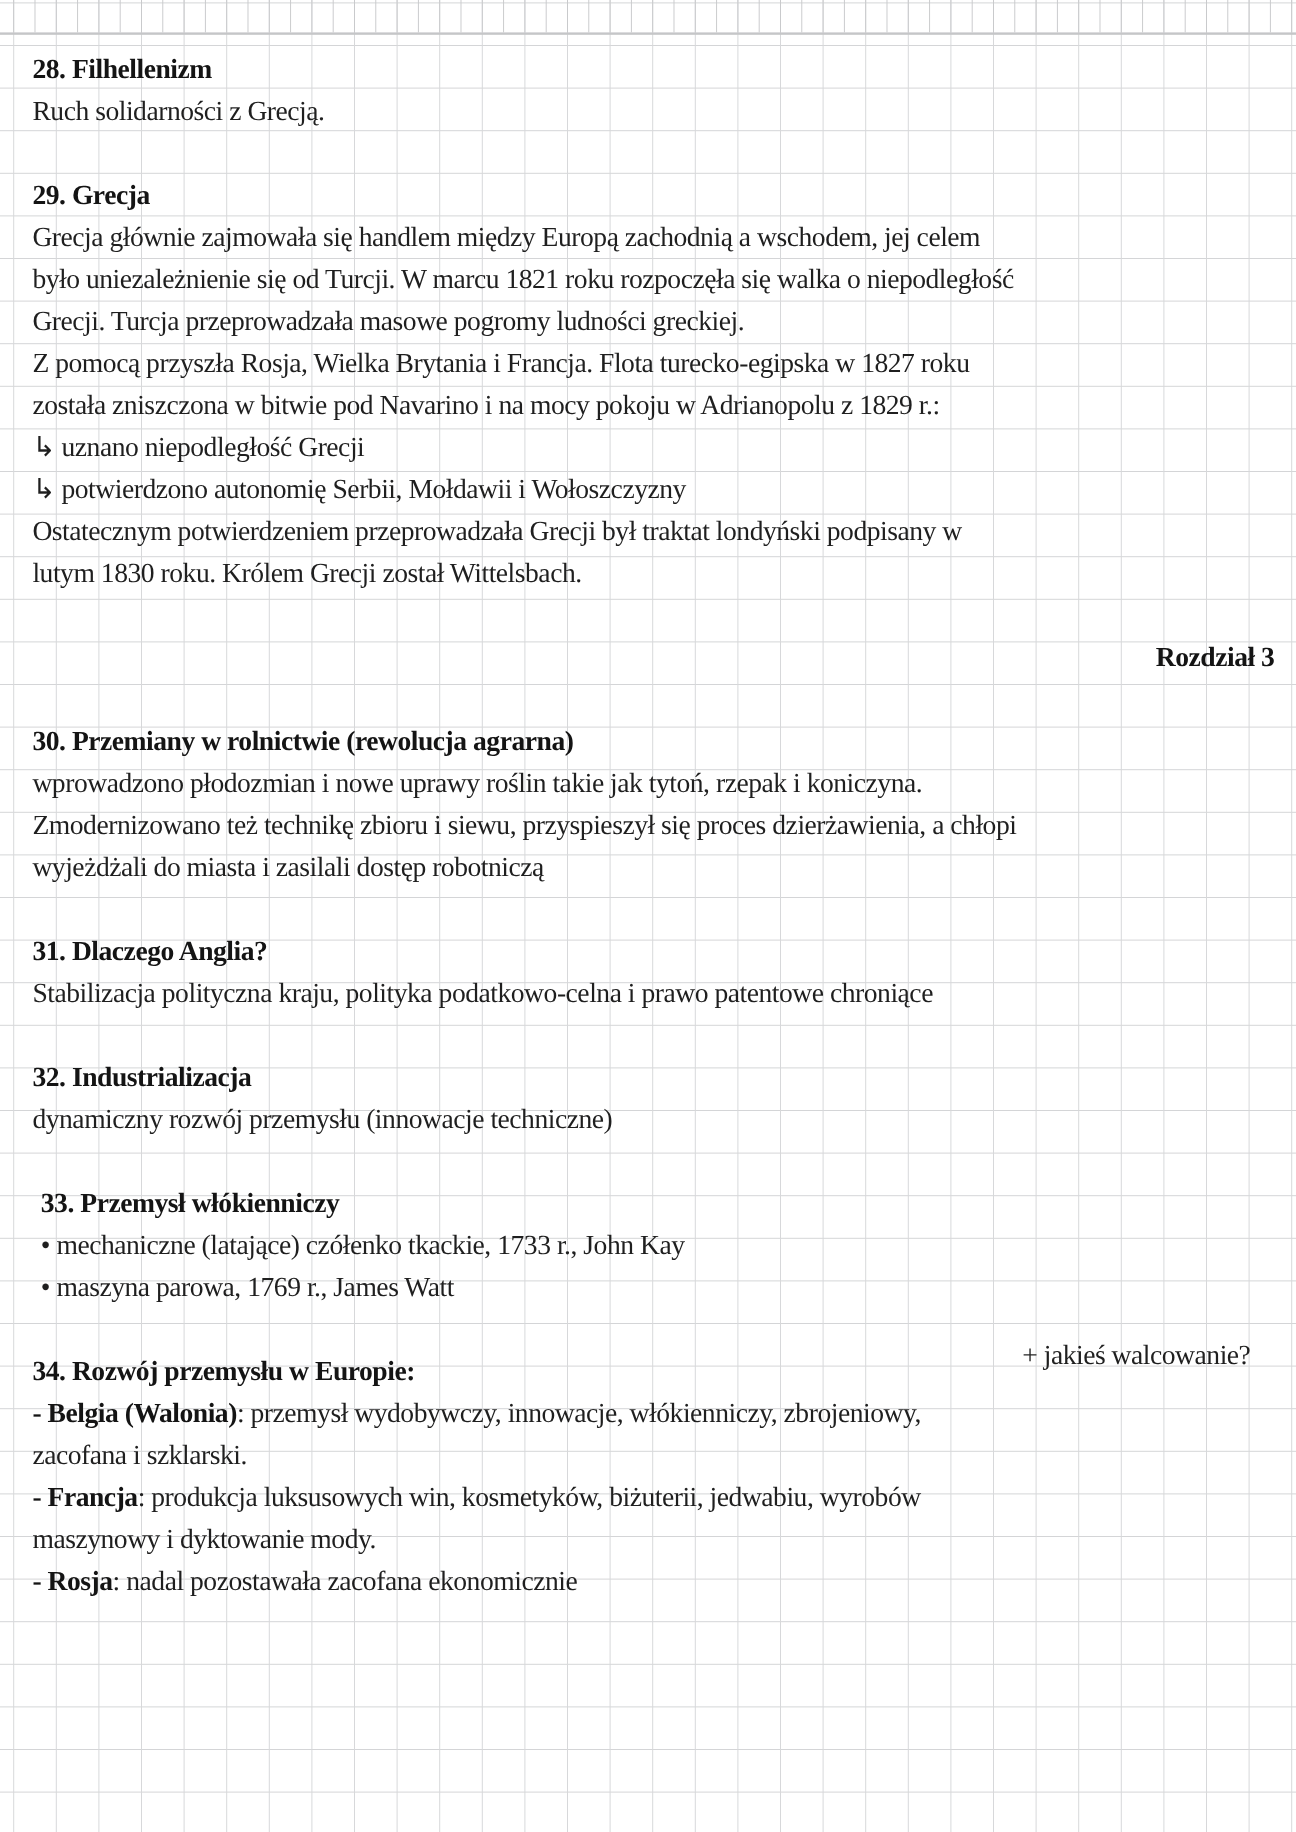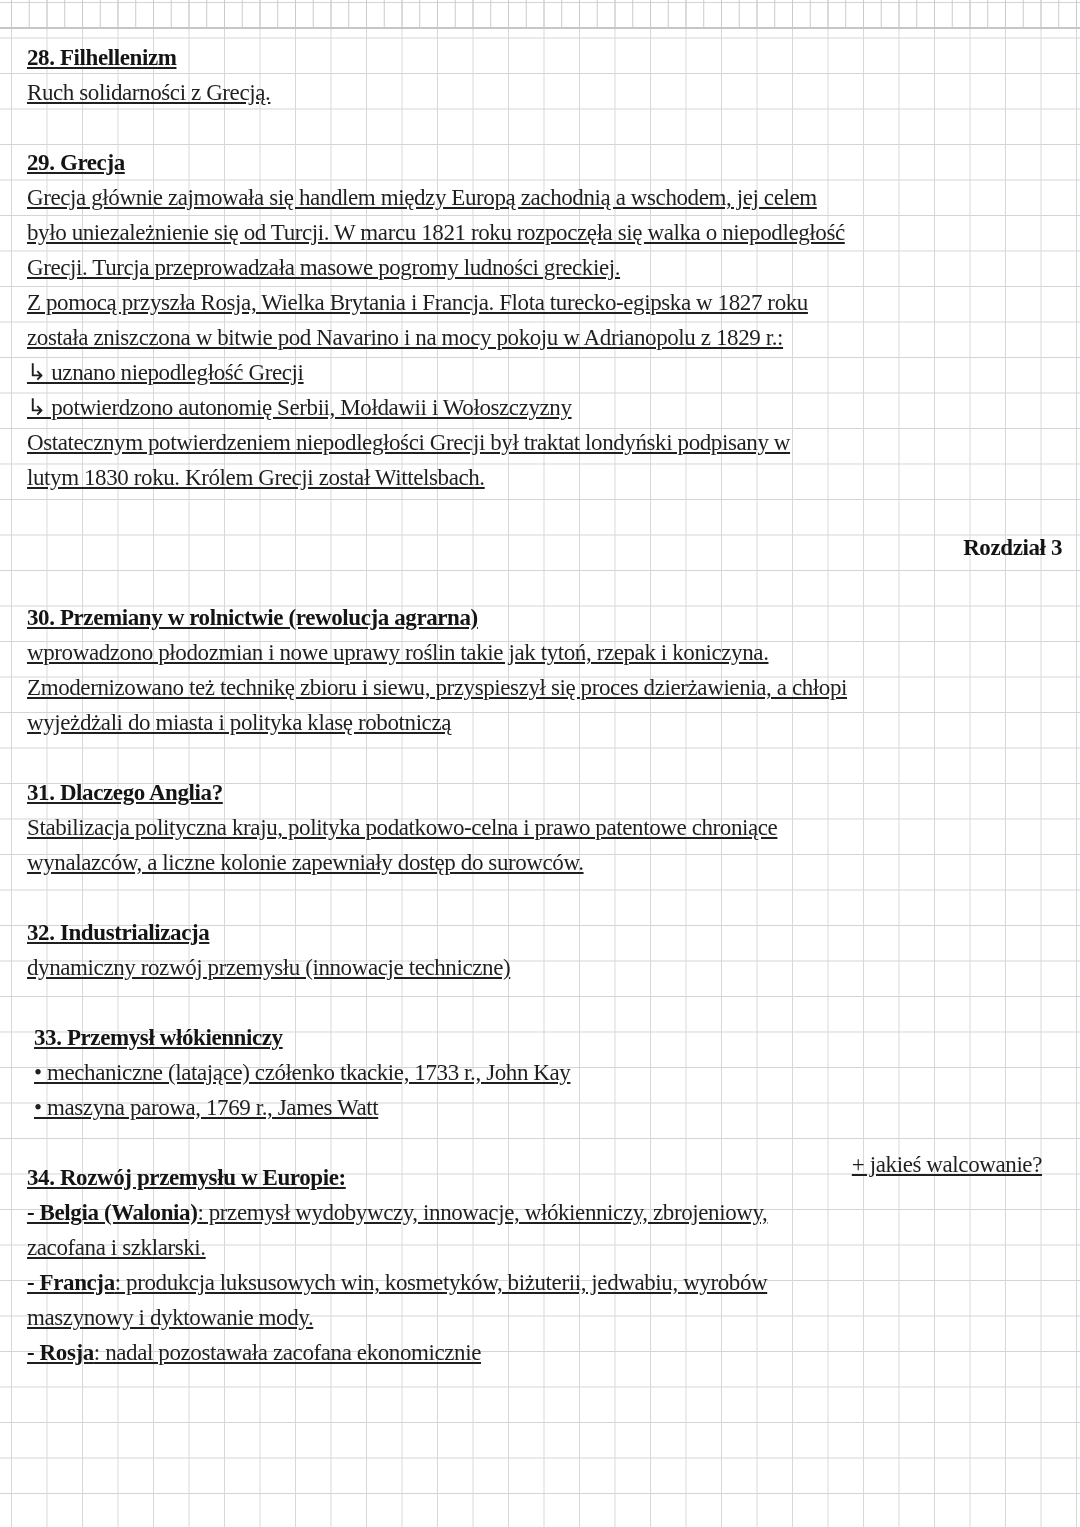--- a/index.html
+++ b/index.html
@@ -35,21 +35,21 @@
   .content {
     position: absolute;
     top: 40px;
     left: 27px;
     right: 18px;
     color: #1f1f1f;
     font-size: 23px;
     line-height: 35px;
     letter-spacing: -0.4px;
   }
-  section { margin-top: 35px; text-decoration: underline; }
+  section { margin-top: 35px; }
   section.first { margin-top: 0; }
   .line { white-space: nowrap; height: 35px; }
   .heading { font-weight: 700; color: #141414; }
   .chapter {
     margin-top: 35px;
     text-align: right;
     font-weight: 700;
     color: #141414;
   }
   .indented { padding-left: 7px; }
@@ -79,37 +79,36 @@
 
   <section>
     <div class="line heading">29. Grecja</div>
     <div class="line">Grecja głównie zajmowała się handlem między Europą zachodnią a wschodem, jej celem</div>
     <div class="line">było uniezależnienie się od Turcji. W marcu 1821 roku rozpoczęła się walka o niepodległość</div>
     <div class="line">Grecji. Turcja przeprowadzała masowe pogromy ludności greckiej.</div>
     <div class="line">Z pomocą przyszła Rosja, Wielka Brytania i Francja. Flota turecko-egipska w 1827 roku</div>
     <div class="line">została zniszczona w bitwie pod Navarino i na mocy pokoju w Adrianopolu z 1829 r.:</div>
     <div class="line">↳ uznano niepodległość Grecji</div>
     <div class="line">↳ potwierdzono autonomię Serbii, Mołdawii i Wołoszczyzny</div>
-    <div class="line">Ostatecznym potwierdzeniem niepodległości Grecji był traktat londyński podpisany w</div>
+    <div class="line">Ostatecznym potwierdzeniem przeprowadzała Grecji był traktat londyński podpisany w</div>
     <div class="line">lutym 1830 roku. Królem Grecji został Wittelsbach.</div>
   </section>
 
   <div class="line chapter">Rozdział 3</div>
 
   <section>
     <div class="line heading">30. Przemiany w rolnictwie (rewolucja agrarna)</div>
     <div class="line">wprowadzono płodozmian i nowe uprawy roślin takie jak tytoń, rzepak i koniczyna.</div>
     <div class="line">Zmodernizowano też technikę zbioru i siewu, przyspieszył się proces dzierżawienia, a chłopi</div>
-    <div class="line">wyjeżdżali do miasta i polityka klasę robotniczą</div>
+    <div class="line">wyjeżdżali do miasta i zasilali dostęp robotniczą</div>
   </section>
 
   <section>
     <div class="line heading">31. Dlaczego Anglia?</div>
     <div class="line">Stabilizacja polityczna kraju, polityka podatkowo-celna i prawo patentowe chroniące</div>
-    <div class="line">wynalazców, a liczne kolonie zapewniały dostęp do surowców.</div>
   </section>
 
   <section>
     <div class="line heading">32. Industrializacja</div>
     <div class="line">dynamiczny rozwój przemysłu (innowacje techniczne)</div>
   </section>
 
   <section class="indented">
     <div class="line heading">33. Przemysł włókienniczy</div>
     <div class="line">• mechaniczne (latające) czółenko tkackie, 1733 r., John Kay</div>

